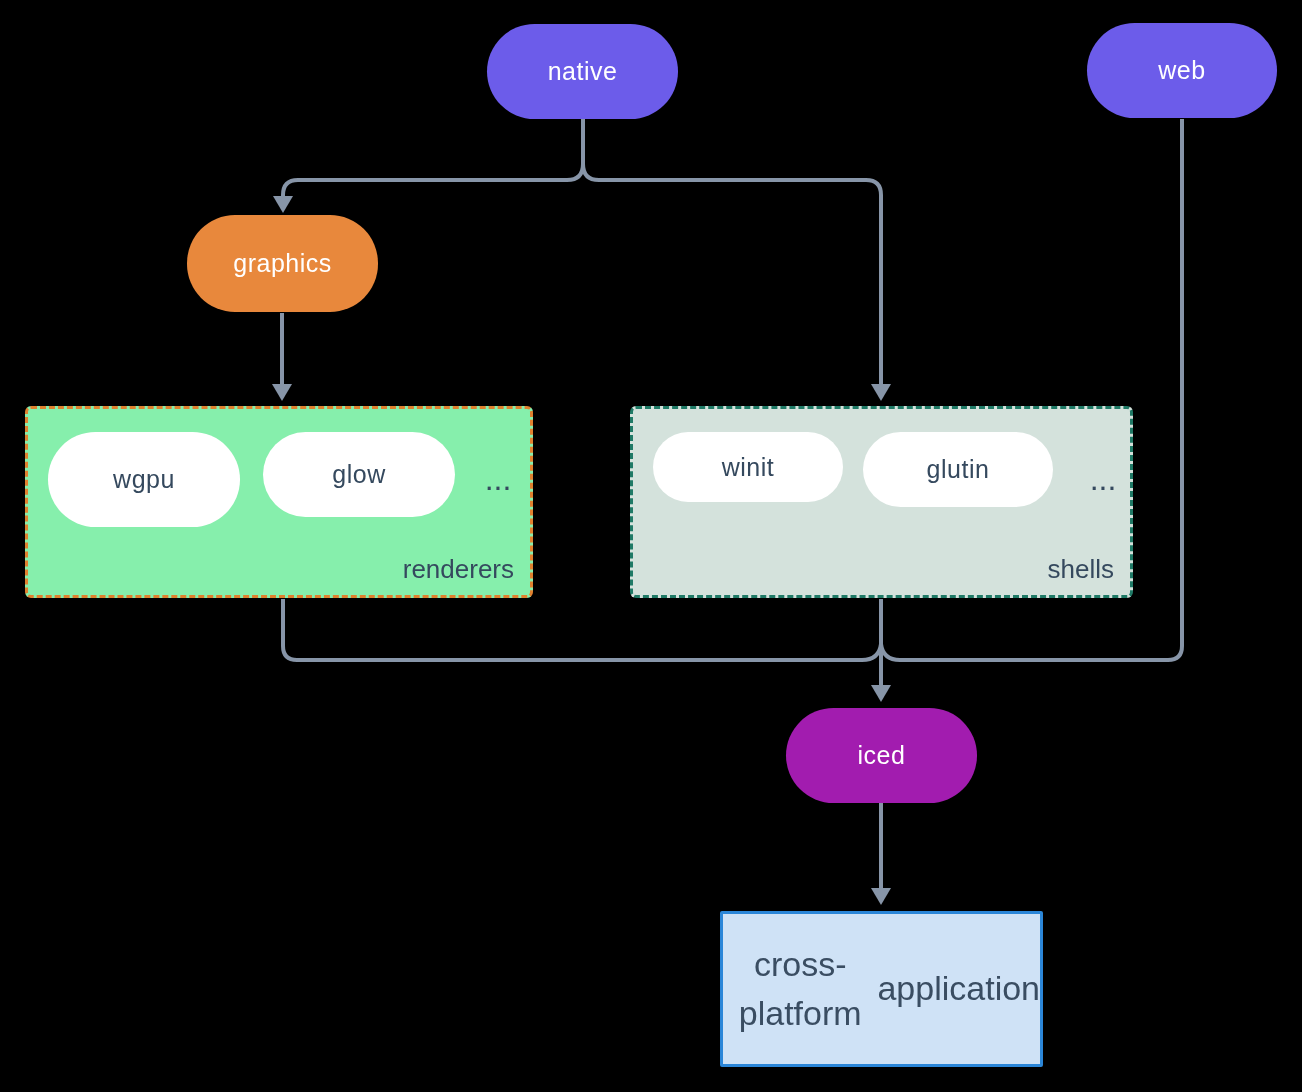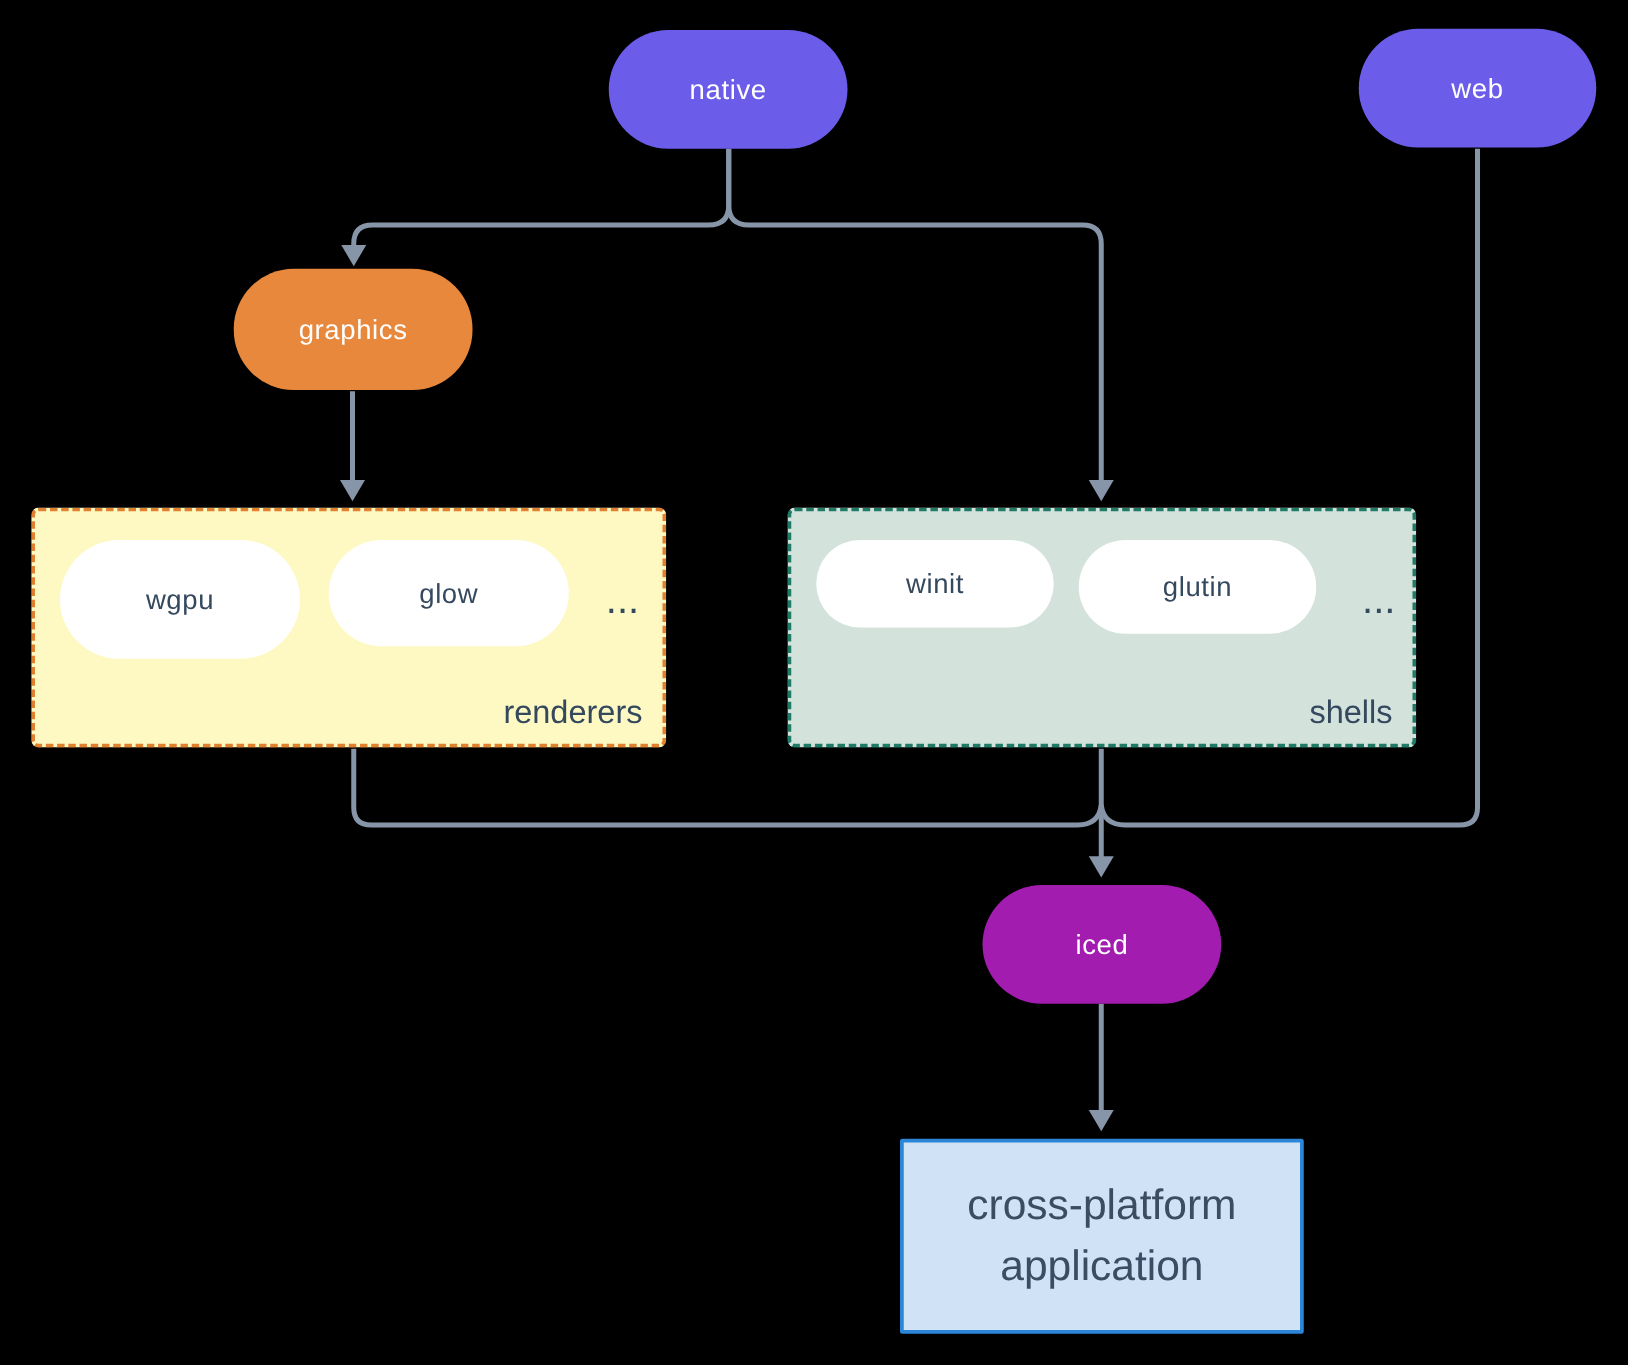--- a/index.html
+++ b/index.html
@@ -16,35 +16,35 @@
     left: 0; top: 0;
     width: 1302px; height: 1092px;
     pointer-events: none;
   }
   .pill {
     position: absolute;
     border-radius: 48px;
     display: flex;
     align-items: center;
     justify-content: center;
-    font-size: 22px;
+    font-size: 25px;
     letter-spacing: 0.5px;
   }
   .pill-purple { background: #6c5cea; color: #ffffff; }
   .pill-orange { background: #e8883c; color: #ffffff; }
   .pill-blue   { background: #a21caf; color: #ffffff; }
   .pill-white  { background: #ffffff; color: #35495e; }
 
   .group-box {
     position: absolute;
     box-sizing: border-box;
     border-radius: 6px;
   }
   .group-renderers {
-    background: #fef9c3;
+    background: #86efac;
     border: 3px dashed #e0812f;
     padding-left: 43px;
   }
   .group-shells {
     background: #d4e2dc;
     border: 3px dashed #1f7a66;
   }
   .group-label {
     position: absolute;
     right: 16px;
@@ -61,21 +61,21 @@
     font-size: 32px;
     color: #35495e;
   }
   .app-box {
     position: absolute;
     box-sizing: border-box;
     background: #cfe2f6;
     border: 3px solid #2b86d8;
     border-radius: 2px;
     display: flex;
-    flex-direction: column;
+    flex-direction: row;
     align-items: center;
     justify-content: center;
     color: #3a4d62;
     font-size: 34px;
     line-height: 1.45;
     text-align: center;
   }
 </style>
 </head>
 <body>

